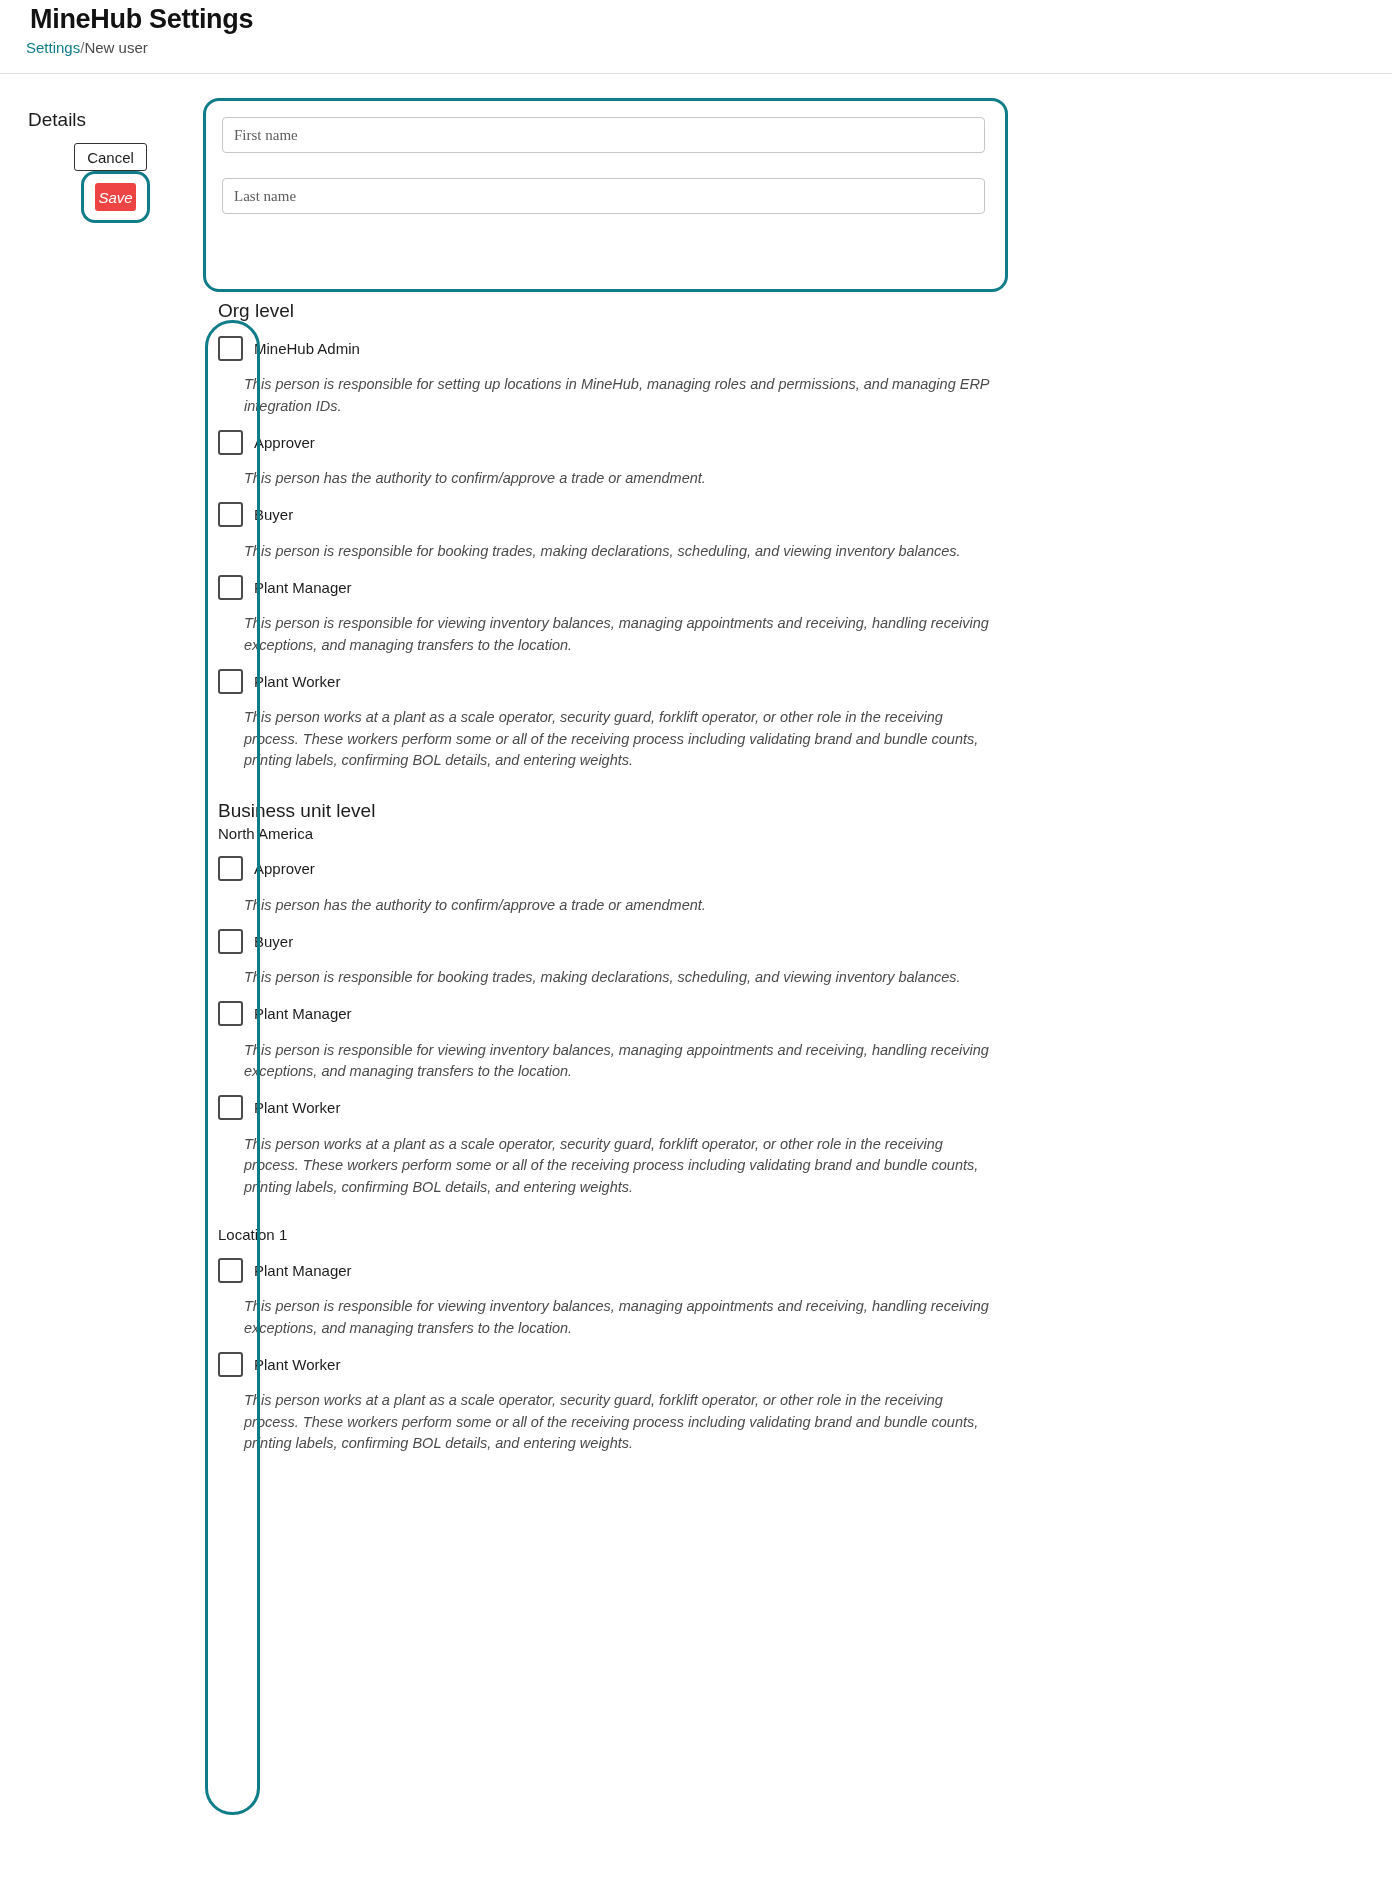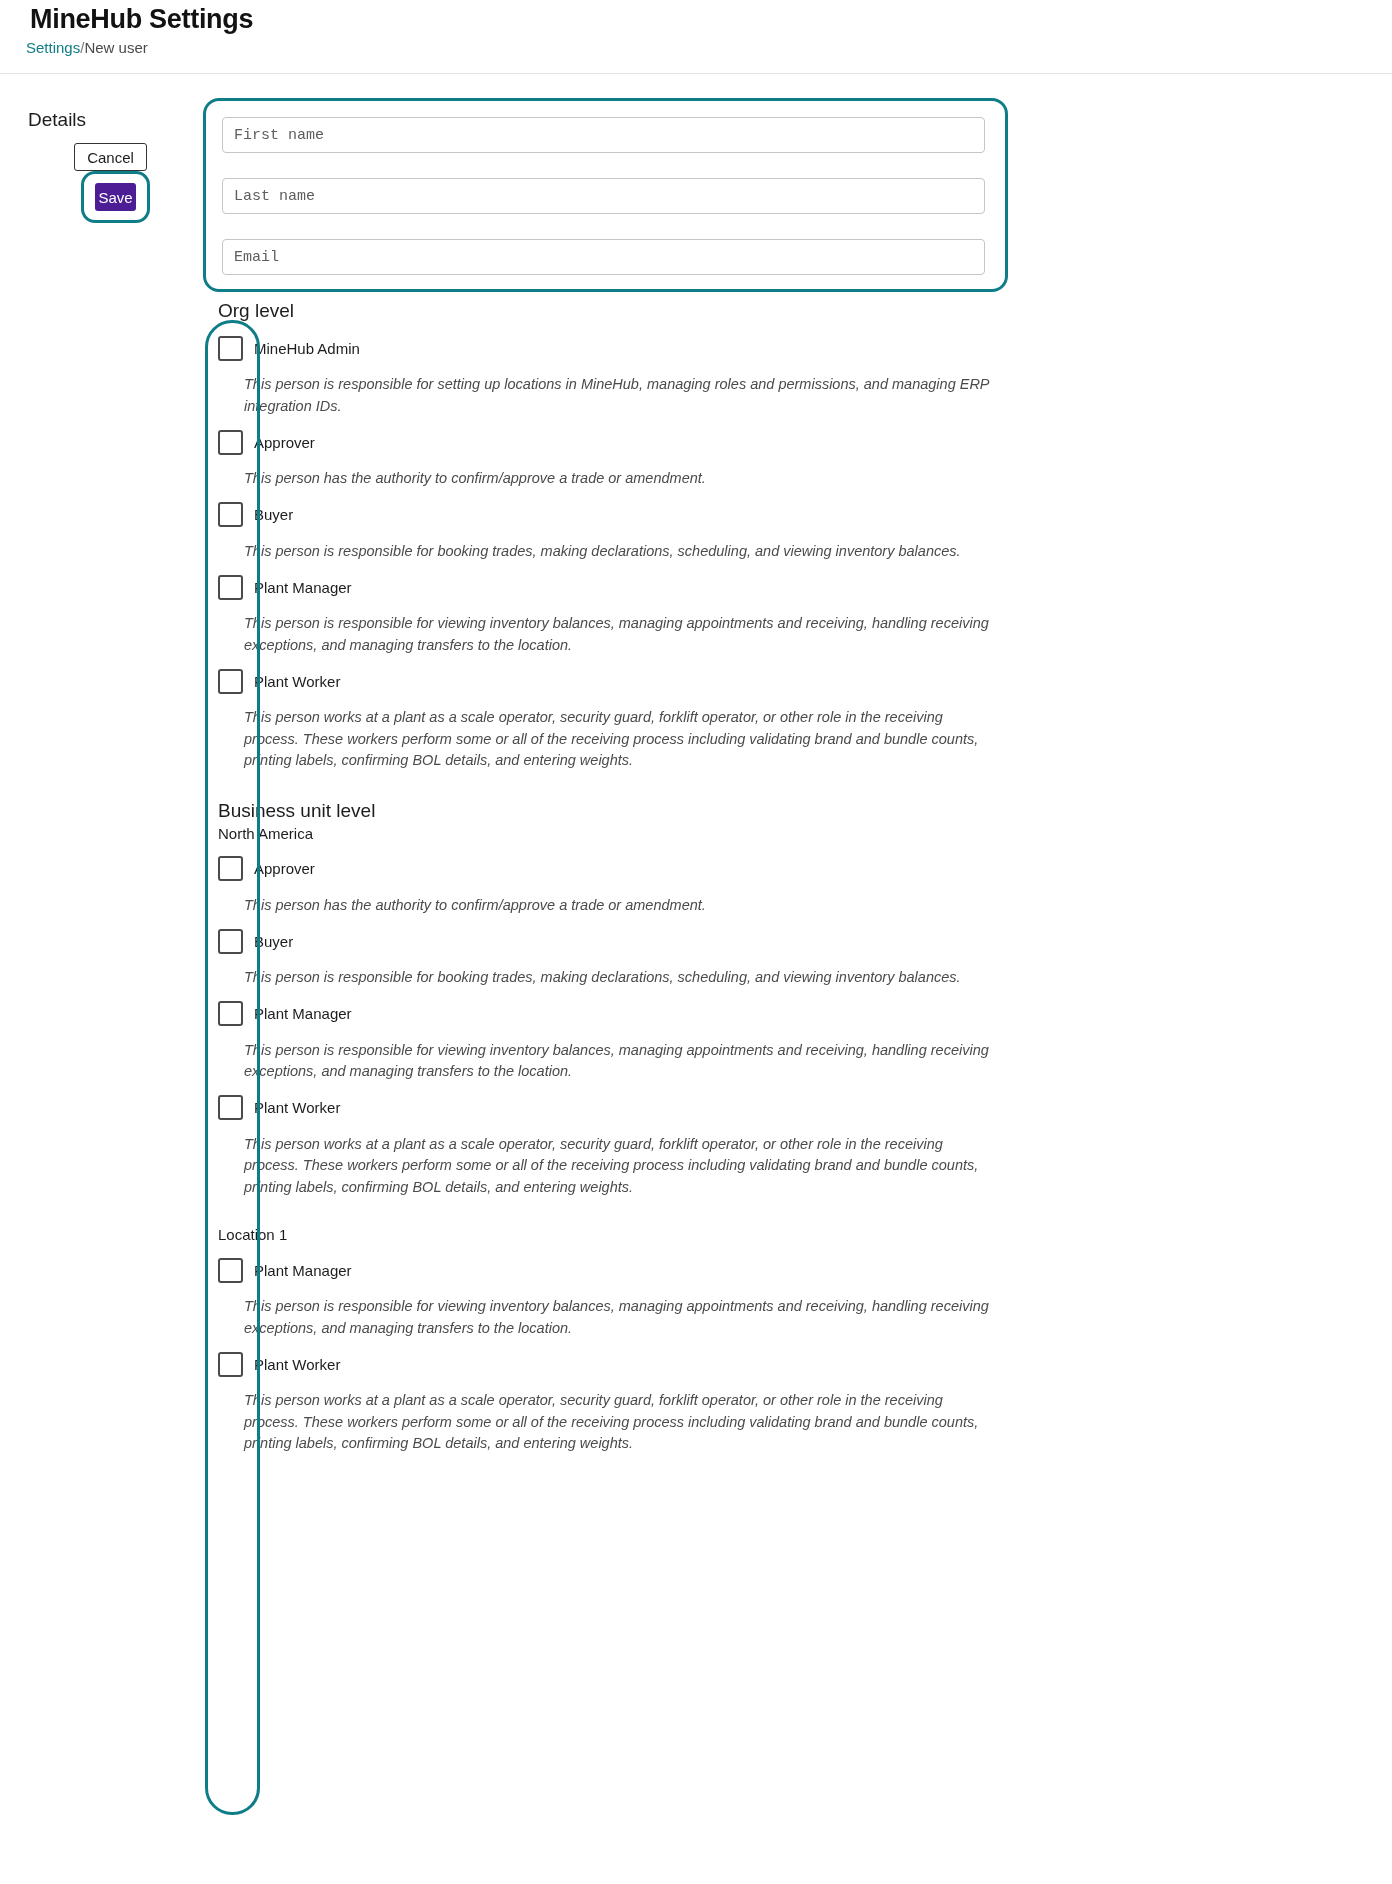--- a/index.html
+++ b/index.html
@@ -89,25 +89,26 @@
     border: 3px solid #0f7d88;
     border-radius: 14px;
     display: inline-flex;
   }
   .btn-save {
     height: 28px;
     padding: 0 3px;
     font-size: 15px;
     font-family: "Liberation Sans", sans-serif;
     color: #ffffff;
-    background: #4c1d95;
+    background: #ef4444;
     border: none;
     border-radius: 3px;
     cursor: pointer;
     line-height: 1;
+    font-style: italic;
   }
 
   
   .form-card {
     position: absolute;
     left: 203px;
     top: 98px;
     width: 805px;
     height: 194px;
     border: 3px solid #0f7d88;
@@ -115,21 +116,21 @@
     background: #ffffff;
   }
   .field {
     position: absolute;
     left: 16px;
     width: 763px;
     height: 36px;
     border: 1px solid #c6c6c6;
     border-radius: 4px;
     background: #ffffff;
-    font-family: Liberation Mono, monospace;
+    font-family: Liberation Serif, serif;
     font-size: 15px;
     color: #1d1d1d;
     padding: 0 11px;
     outline: none;
   }
   .field::placeholder { color: #5d5d5d; opacity: 1; }
   .field-1 { top: 16px; }
   .field-2 { top: 77px; }
   .field-3 { top: 138px; }
 
@@ -222,21 +223,20 @@
     <button class="btn-cancel">Cancel</button>
     <span class="save-focus-ring">
       <button class="btn-save">Save</button>
     </span>
   </div>
 </div>
 
 <div class="form-card">
   <input class="field field-1" type="text" placeholder="First name" style="">
   <input class="field field-2" type="text" placeholder="Last name" style="">
-  <input class="field field-3" type="text" placeholder="Email" style="">
 </div>
 
 <div class="perm-area" id="perm-area">
     <div class="section">
       <div class="level-heading">Org level</div>
       <div class="role-block">
         <label class="role-row">
           <input type="checkbox" class="cbx" style="">
           <span class="role-label">MineHub Admin</span>
         </label>

